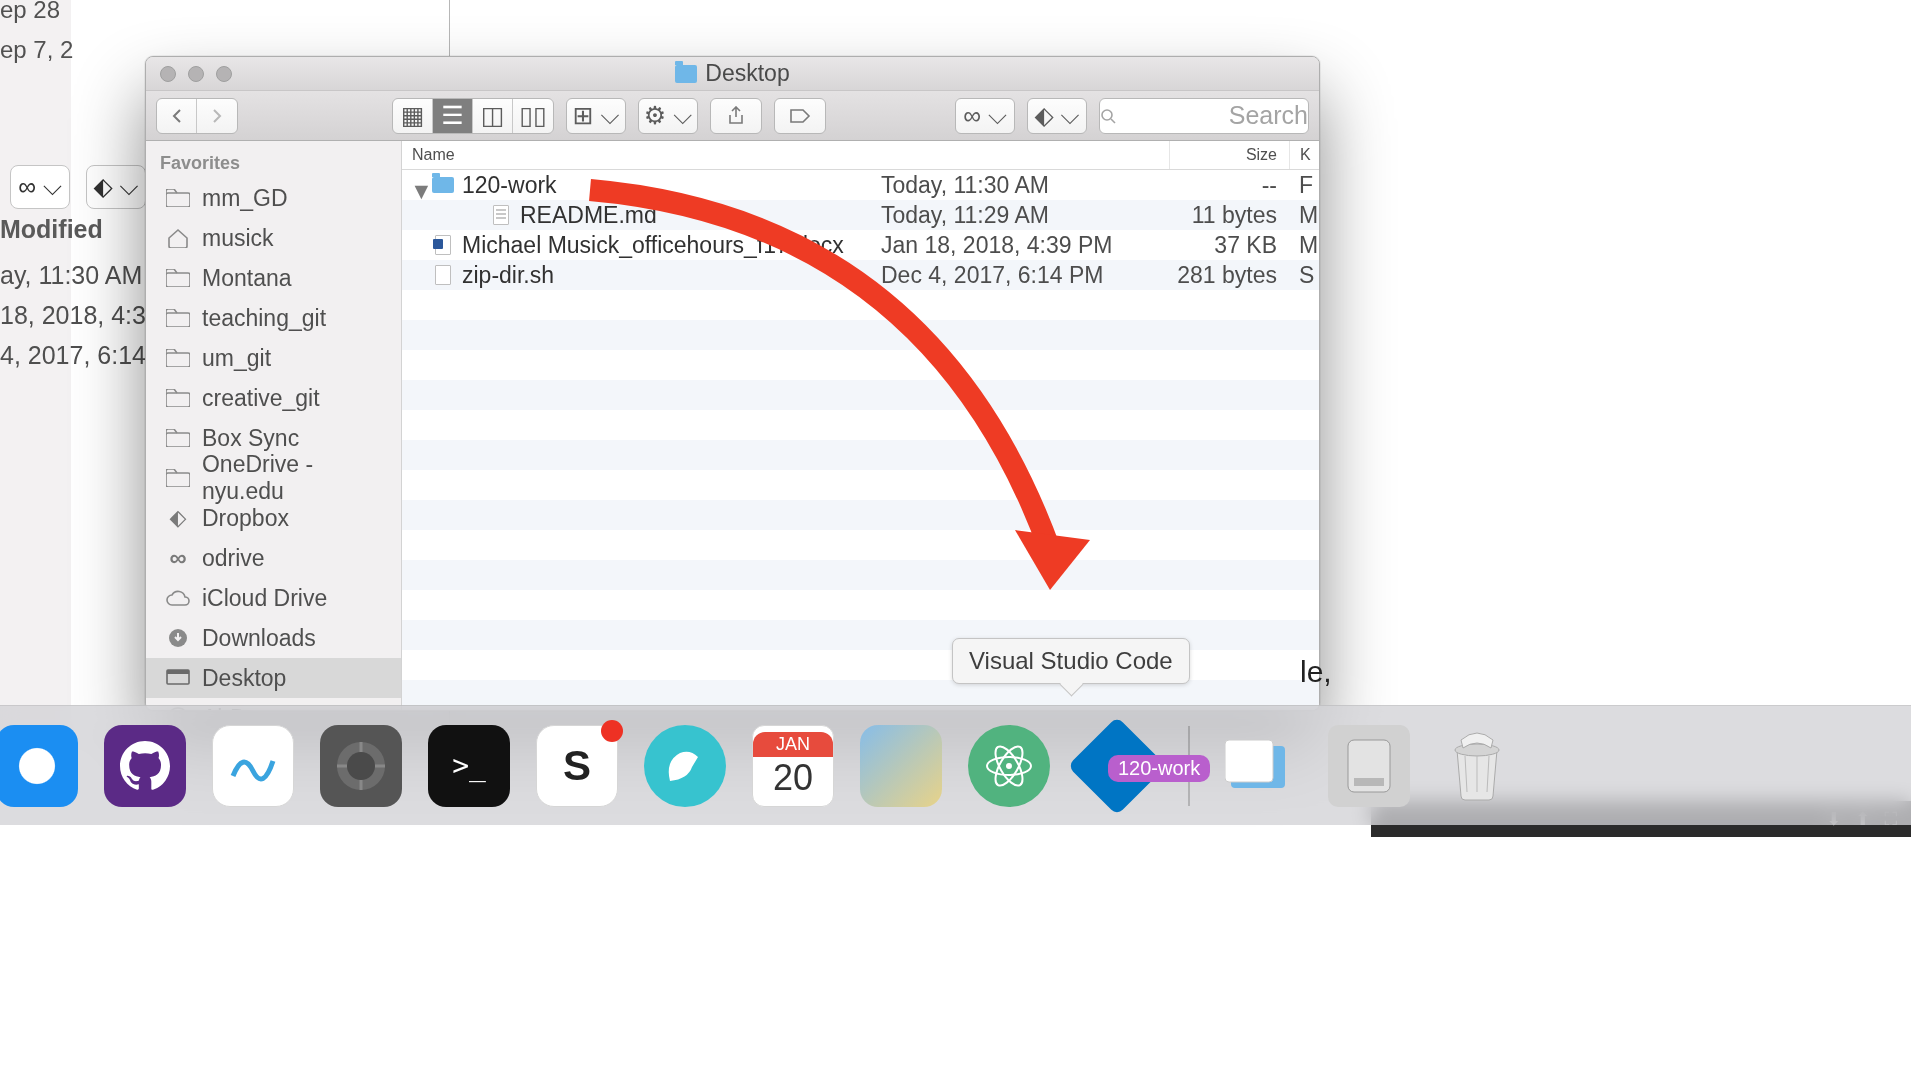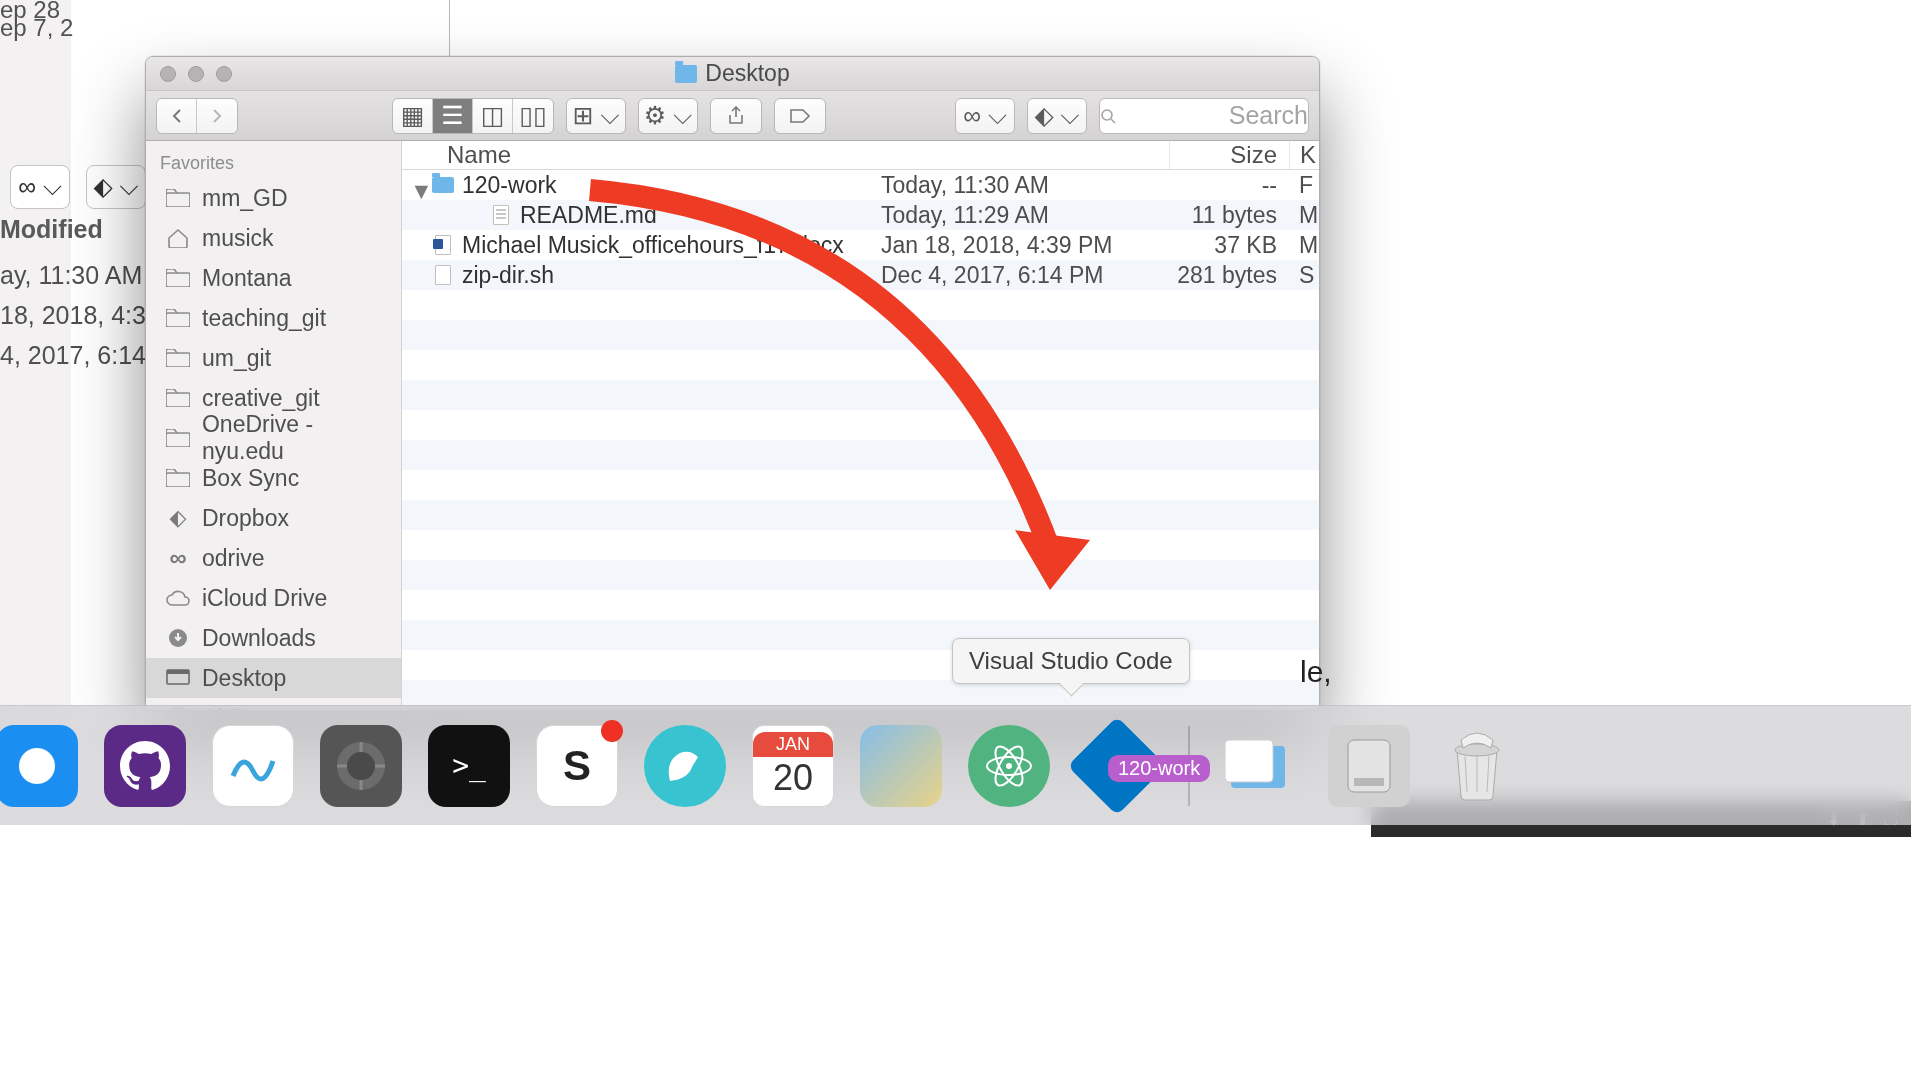--- a/index.html
+++ b/index.html
@@ -26,27 +26,27 @@
 .toolbar { height: 50px; background: linear-gradient(#e4e2e3,#d4d2d3); border-bottom: 1px solid #b0b0b0; display: flex; align-items: center; padding: 0 10px; gap: 12px; }
 .tb-group { display: flex; height: 36px; border: 1px solid #b8b8b8; border-radius: 6px; overflow: hidden; background: linear-gradient(#fdfdfd,#f3f3f3); }
 .tb-btn { width: 40px; display: flex; align-items: center; justify-content: center; border-right: 1px solid #c8c8c8; color: #5c5c5c; }
 .tb-btn:last-child { border-right: none; }
 .tb-btn.active { background: #7f7f7f; color: #fff; }
 .tb-single { width: 52px; height: 36px; border: 1px solid #b8b8b8; border-radius: 6px; background: linear-gradient(#fdfdfd,#f3f3f3); display: flex; align-items: center; justify-content: center; color: #5c5c5c; }
 .tb-search { flex: 1; min-width: 210px; height: 36px; border: 1px solid #b8b8b8; border-radius: 6px; background: #fff; display: flex; align-items: center; justify-content: space-between; color: #a4a4a4; gap: 8px; }
 
 .body { display: flex; height: calc(100% - 84px); }
 .sidebar { width: 256px; background: #f2f0f1; border-right: 1px solid #d3d3d3; overflow-y: auto; padding-top: 6px; }
-.sb-header { color: #8d8d8d; font-size: 18px; font-weight: 400; padding: 6px 14px 4px; }
+.sb-header { color: #8d8d8d; font-size: 18px; font-weight: 700; padding: 6px 14px 4px; }
 .sb-item { display: flex; align-items: center; height: 40px; padding-left: 18px; color: #4f4f4f; font-size: 23px; cursor: default; }
 .sb-item.sel { background: #d8d8d8; }
 .sb-ic { width: 28px; height: 22px; margin-right: 10px; display: flex; align-items: center; justify-content: center; color: #7a7a7a; }
 
 .content { flex: 1; background: #fff; display: flex; flex-direction: column; }
-.col-header { display: flex; height: 30px; border-bottom: 1px solid #d9d9d9; font-size: 24px; color: #4f4f4f; font-weight: 500; background: #fff; padding-left: 35px; }
+.col-header { display: flex; height: 30px; border-bottom: 1px solid #d9d9d9; font-size: 16px; color: #4f4f4f; font-weight: 500; background: #fff; }
 .col-name { flex: 1; padding-left: 10px; display: flex; align-items: center; }
 .col-date { width: 300px; display: flex; align-items: center; justify-content: space-between; padding-right: 12px; border-left: 1px solid #e6e6e6; padding-left: 12px; }
 .col-size { width: 120px; display: flex; align-items: center; justify-content: flex-end; padding-right: 12px; border-left: 1px solid #e6e6e6; }
 .col-kind { width: 30px; display: flex; align-items: center; padding-left: 10px; border-left: 1px solid #e6e6e6; }
 
 .file-list { flex: 1; }
 .row { display: flex; height: 30px; align-items: center; font-size: 23px; }
 .row:nth-child(even) { background: #f3f6fa; }
 .c-name { flex: 1; display: flex; align-items: center; gap: 8px; }
 .c-date { width: 300px; padding-left: 12px; color: #4d4d4d; }
@@ -108,21 +108,21 @@
 
 <div class="bg-finder">
   <div class="bg-sidebar">
     <div class="bg-sb-item"></div>
     <div class="bg-sb-item"></div>
     <div class="bg-sb-item"></div>
     <div class="bg-sb-item"></div>
   </div>
 </div>
 <div style="position:absolute;top:-4px;left:0;font-size:24px;color:#515151">ep 28</div>
-<div style="position:absolute;top:14px;left:0;font-size:24px;color:#515151">ep 7, 2</div>
+<div style="position:absolute;top:36px;left:0;font-size:24px;color:#515151">ep 7, 2</div>
 <div class="bg-toolbar">
   <div class="bg-tool-btn">∞ ⌵</div>
   <div class="bg-tool-btn">⬖ ⌵</div>
 </div>
 <div class="bg-header">Modified</div>
 <div class="bg-dates">
   <div>ay, 11:30 AM</div>
   <div>18, 2018, 4:39 P</div>
   <div>4, 2017, 6:14 PM</div>
 </div>
@@ -241,30 +241,30 @@
             </span>
             <span>creative_git</span>
           </div>
           <div class="sb-item">
             <span class="sb-ic">
               <svg width="24" height="18" viewBox="0 0 24 18">
                 <rect x="0" y="4" width="24" height="14" rx="2" fill="none" stroke="#8a8a8a" stroke-width="1.6"></rect>
                 <path d="M0 4V2a2 2 0 012-2h6l3 4" fill="none" stroke="#8a8a8a" stroke-width="1.6"></path>
               </svg>
             </span>
+            <span>Box Sync</span>
+          </div>
+          <div class="sb-item">
+            <span class="sb-ic">
+              <svg width="24" height="18" viewBox="0 0 24 18">
+                <rect x="0" y="4" width="24" height="14" rx="2" fill="none" stroke="#8a8a8a" stroke-width="1.6"></rect>
+                <path d="M0 4V2a2 2 0 012-2h6l3 4" fill="none" stroke="#8a8a8a" stroke-width="1.6"></path>
+              </svg>
+            </span>
             <span>OneDrive - nyu.edu</span>
-          </div>
-          <div class="sb-item">
-            <span class="sb-ic">
-              <svg width="24" height="18" viewBox="0 0 24 18">
-                <rect x="0" y="4" width="24" height="14" rx="2" fill="none" stroke="#8a8a8a" stroke-width="1.6"></rect>
-                <path d="M0 4V2a2 2 0 012-2h6l3 4" fill="none" stroke="#8a8a8a" stroke-width="1.6"></path>
-              </svg>
-            </span>
-            <span>Box Sync</span>
           </div>
           <div class="sb-item">
             <span class="sb-ic">
               <span style="font-size:22px;color:#7a7a7a">⬖</span>
             </span>
             <span>Dropbox</span>
           </div>
           <div class="sb-item">
             <span class="sb-ic">
               <span style="font-size:24px;font-weight:700;color:#7a7a7a">∞</span>

